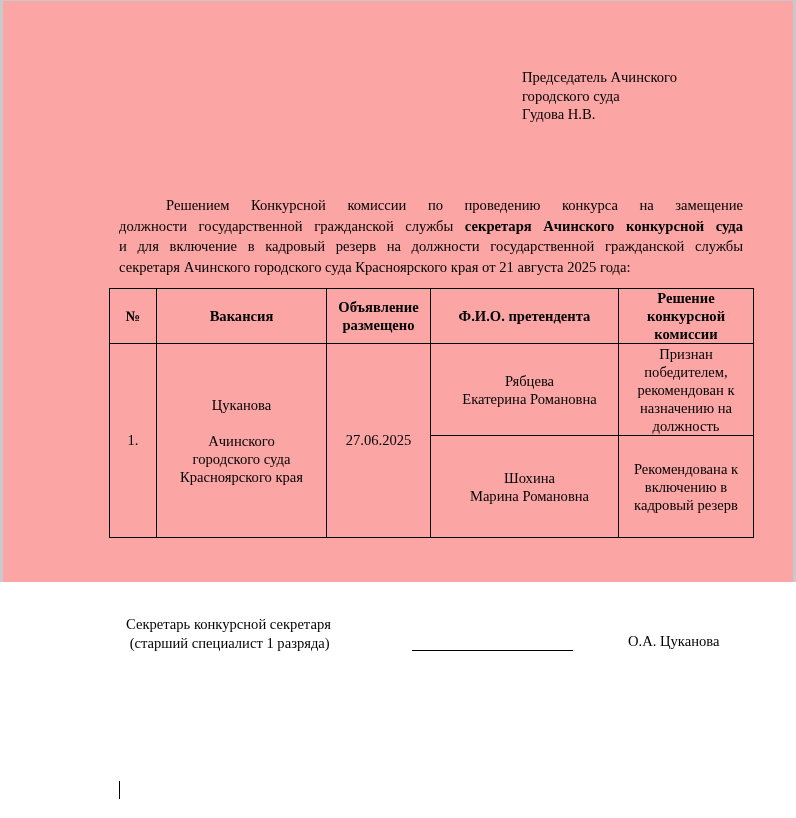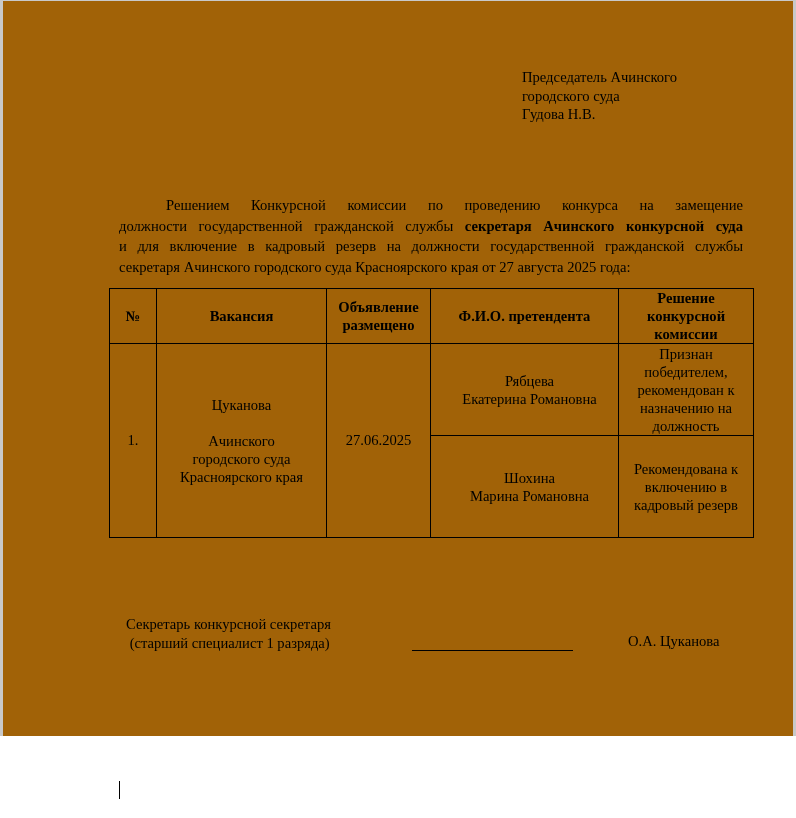--- a/index.html
+++ b/index.html
@@ -2,22 +2,22 @@
 <html><head>
 <meta charset="utf-8">
 <style>
   html, body { margin: 0; padding: 0; }
   body {
     width: 796px; height: 818px; overflow: hidden; background: #ffffff;
     font-family: "Liberation Serif", "DejaVu Serif", serif;
     color: #000;
   }
   .page {
-    position: absolute; left: 0; top: 0; width: 796px; height: 736px;
-    background: #a16207; box-sizing: border-box;
+    position: absolute; left: 0; top: 0; width: 796px; height: 582px;
+    background: #fca5a5; box-sizing: border-box;
     border-left: 3px solid #c9c9c9;
     border-top: 1px solid #c9c9c9;
     border-right: 3px solid #c9c9c9;
   }
   .addressee {
     position: absolute; left: 519px; top: 67px;
     font-size: 14.6px; line-height: 18.5px;
   }
   .addressee div { white-space: nowrap; }
   .intro {
@@ -74,21 +74,21 @@
   <div class="addressee">
     <div>Председатель Ачинского</div>
     <div>городского суда</div>
     <div>Гудова Н.В.</div>
   </div>
 
   <div class="intro">
     <span class="line first"><span style="display:inline-block;width:47px"></span><span>Решением Конкурсной комиссии по проведению конкурса на замещение</span></span>
     <span class="line"><span>должности государственной гражданской службы </span><b>секретаря Ачинского конкурсной суда</b></span>
     <span class="line">и для включение в кадровый резерв на должности государственной гражданской службы</span>
-    <span class="line last">секретаря Ачинского городского суда Красноярского края от 27 августа 2025 года:</span>
+    <span class="line last">секретаря Ачинского городского суда Красноярского края от 21 августа 2025 года:</span>
   </div>
 
   <table class="results">
     <tbody>
         <tr class="hdr-row">
       <th class="c1">№</th>
       <th class="c2">Вакансия</th>
       <th class="c3">
         <div>Объявление</div>
         <div>размещено</div>

